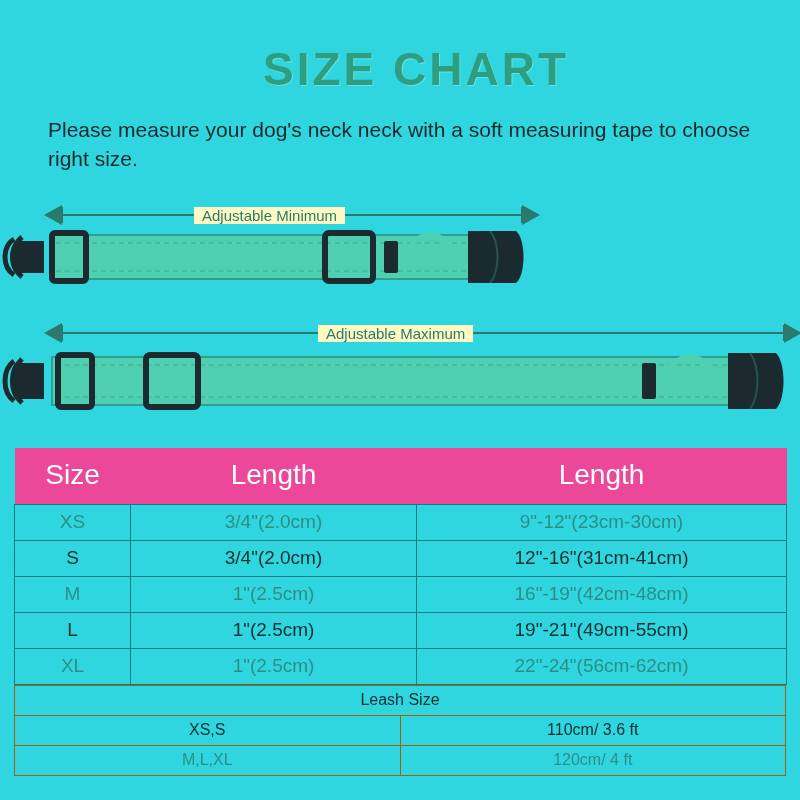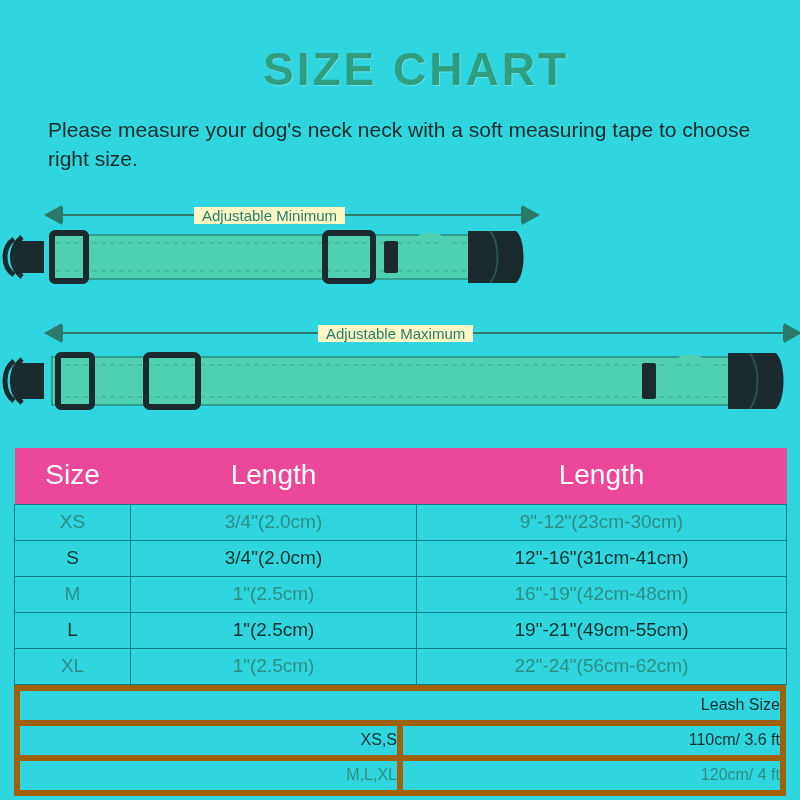--- a/index.html
+++ b/index.html
@@ -100,24 +100,24 @@
     color: #2d8f84;
   }
 
   table.leash {
     border-collapse: collapse;
     width: 772px;
     table-layout: fixed;
     margin-top: 0;
   }
   table.leash td {
-    border: 6px solid #a16207;
+    border: 1px solid #a16207;
     font-size: 16px;
     color: #10302f;
-    text-align: right;
+    text-align: center;
     padding: 5px 0 6px 0;
     margin-left: 16px;
   }
   table.leash td.head {
     font-size: 16px;
     color: #10302f;
   }
   table.leash tr.alt td {
     color: #2d8f84;
   }

